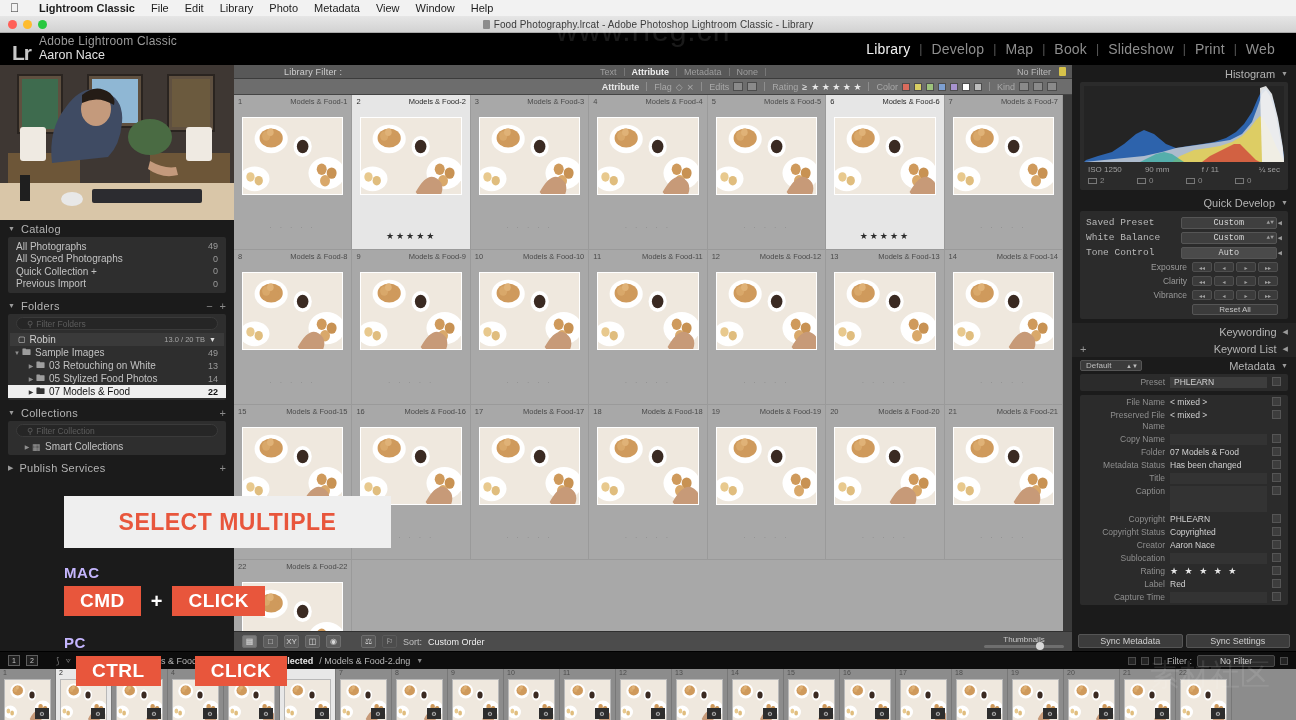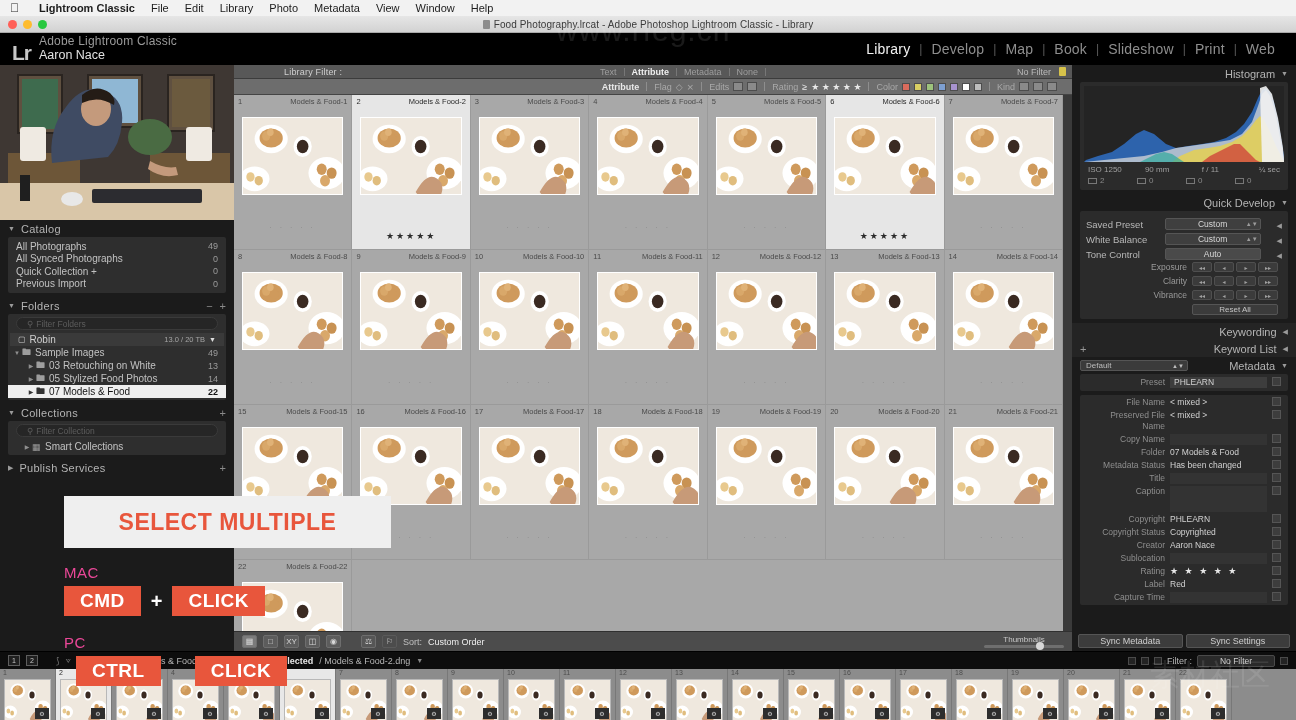--- a/index.html
+++ b/index.html
@@ -166,22 +166,22 @@
   .rbox { background:#2b2b2b; margin: 0 8px 4px 8px; border-radius:2px; padding:4px;}
   #histo { height: 76px; background:#242424; position:relative; overflow:hidden;}
   #histo svg { position:absolute; bottom:0; left:0;}
   .exif { display:flex; font-size:8px; color:#9f9f9f; padding: 3px 4px 1px 4px;}
   .exif span{ flex:1;}
   .exif span:last-child{ text-align:right; flex:0 0 auto;}
   .counts { display:flex; font-size:8px; color:#8a8a8a; padding: 1px 4px; gap:4px;}
   .counts .c{ flex:1; display:flex; align-items:center; gap:3px;}
   .counts .bx{ width:9px;height:6px;border:1px solid #777;}
 
-  .qrow { display:flex; align-items:flex-end; height:15px; font-size:9.5px;
-    color:#b8b8b8; padding: 0 2px; gap:16px; }
+  .qrow { display:flex; align-items:center; height:15px; font-size:9.5px;
+    color:#b8b8b8; padding: 0 2px; gap:1px;font-family:Liberation Mono, monospace; }
   .qrow .lb { flex:1; }
   .qrow .val { width:96px; height:12px; background:#3f3f3f; border:1px solid #555;
     border-radius:2px; font-size:8.5px; color:#d8d8d8; display:flex;
     align-items:center; justify-content:center; position:relative;}
   .qrow .val .stp{ position:absolute; right:2px; font-size:6px; color:#9c9c9c;}
   .qrow .tri { font-size:7px; color:#9a9a9a;}
   .qsub { display:flex; align-items:center; justify-content:flex-end; height:14px;
     font-size:8.5px; color:#9a9a9a; gap:5px; padding-right:6px;}
   .qsub .btns{ display:flex; gap:2px;}
   .qsub .b{ width:20px;height:10px;background:#3b3b3b;border:1px solid #4f4f4f;
@@ -229,21 +229,21 @@
     background:#2d2d2d; color:#cfcfcf; font-size:6px; display:flex;align-items:center;justify-content:center;}
   .fthumb .st { position:absolute; bottom:1px; left:4px; font-size:6px; color:#3a3a3a; letter-spacing:1px;}
 
   
   #ovl-title {
     position:absolute; left:64px; top:496px; width:327px; height:52px;
     background:#efefef; display:flex; align-items:center; justify-content:center;
     font-size:23px; font-weight:bold; color:#e8563c; letter-spacing:.5px;
     z-index:50;
   }
-  .ovl-os { position:absolute; z-index:50; font-weight:normal; color:#ec4899;text-align:right; }
+  .ovl-os { position:absolute; z-index:50; font-weight:bold; color:#c4b5fd;text-align:right; }
   #ovl-mac { left:64px; top:564px; font-size:15px; letter-spacing:.5px;}
   #ovl-pc { left:64px; top:634px; font-size:15px; letter-spacing:.5px;}
   .keyrow { position:absolute; z-index:50; display:flex; align-items:center; gap:10px;}
   #keys-mac { left:64px; top:586px; }
   #keys-pc  { left:76px; top:656px; }
   .keycap {
     background:#e8563c; color:#fff; font-size:19px; font-weight:bold;
     padding: 4px 16px; letter-spacing:.5px;
   }
   .plus { color:#fff; font-size:20px; font-weight:bold;}
@@ -1192,21 +1192,21 @@
     </div>
     <div class="rhdr" style="background:#242424; justify-content:space-between">
       <span style="font-size:11px;color:#9a9a9a">+</span>
       <span style="display:flex;gap:6px;align-items:center">
           <span>Keyword List</span>
           <span class="tri">◀</span>
         </span>
     </div>
 
     <div class="rhdr" style="justify-content:space-between">
-      <span class="val" style="width:108px;height:11px;background:#3b3b3b;border:1px solid #555;border-radius:2px;font-size:8px;color:#bdbdbd;display:flex;align-items:center;padding-left:5px;position:relative">
+      <span class="val" style="width:62px;height:11px;background:#3b3b3b;border:1px solid #555;border-radius:2px;font-size:8px;color:#bdbdbd;display:flex;align-items:center;padding-left:5px;position:relative">
           <span>Default</span>
           <span style="position:absolute;right:3px;font-size:6px">▲▼</span>
         </span>
       <span style="display:flex;gap:6px;align-items:center">
           <span>Metadata</span>
           <span class="tri">▼</span>
         </span>
     </div>
 
     <div class="rbox" style="padding:2px 3px">

